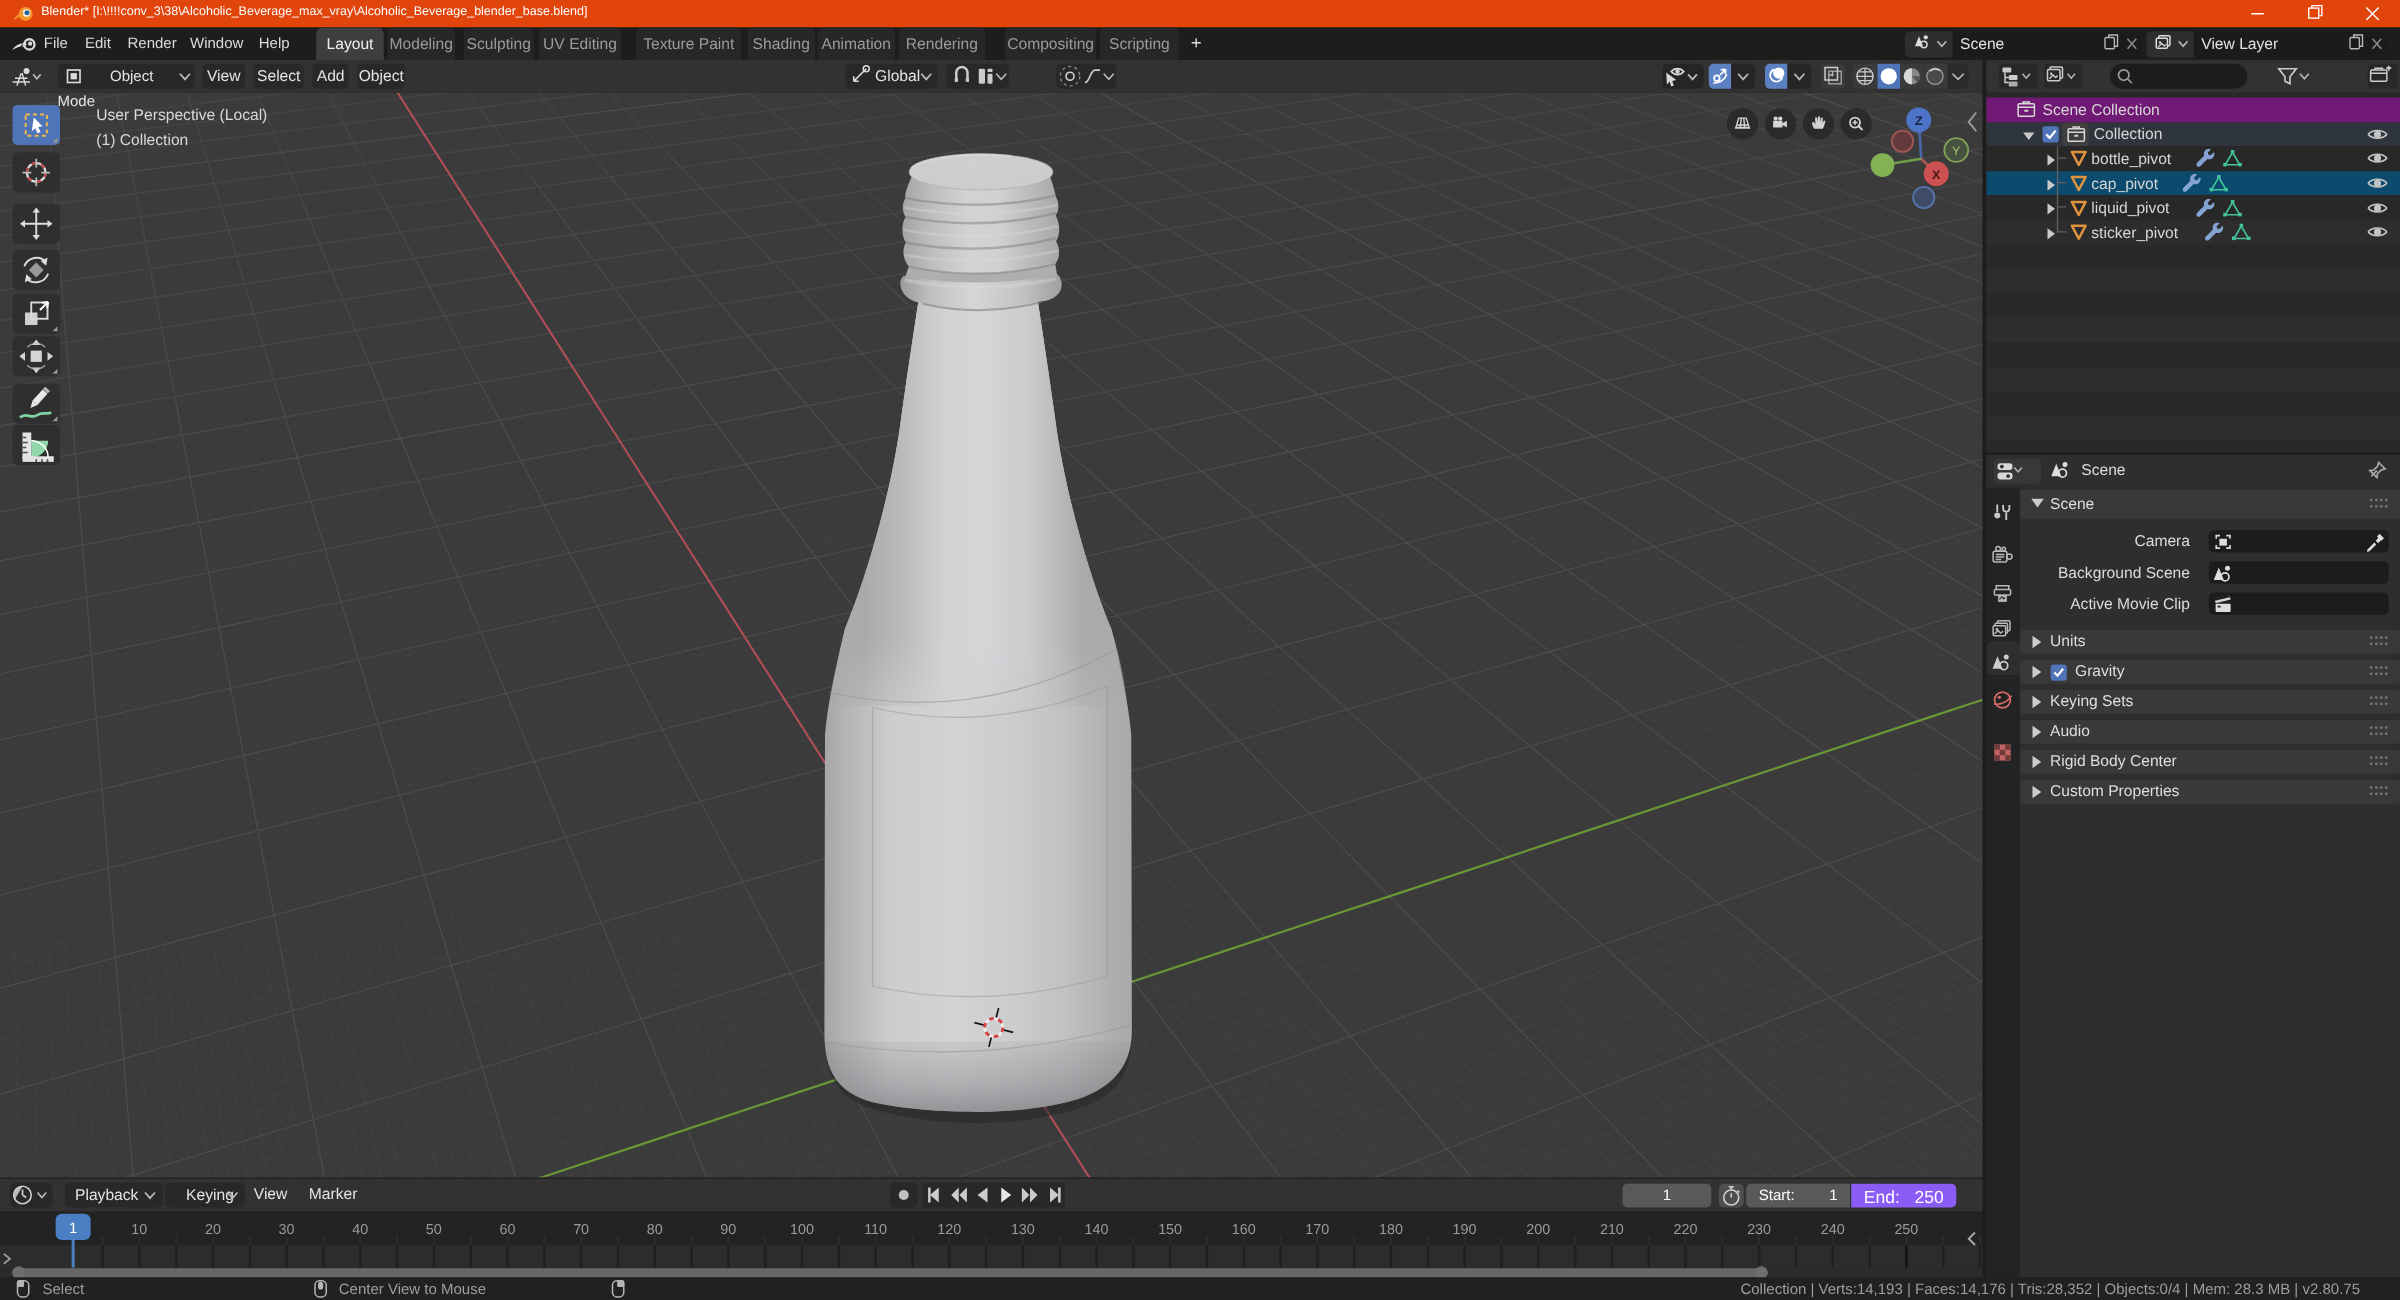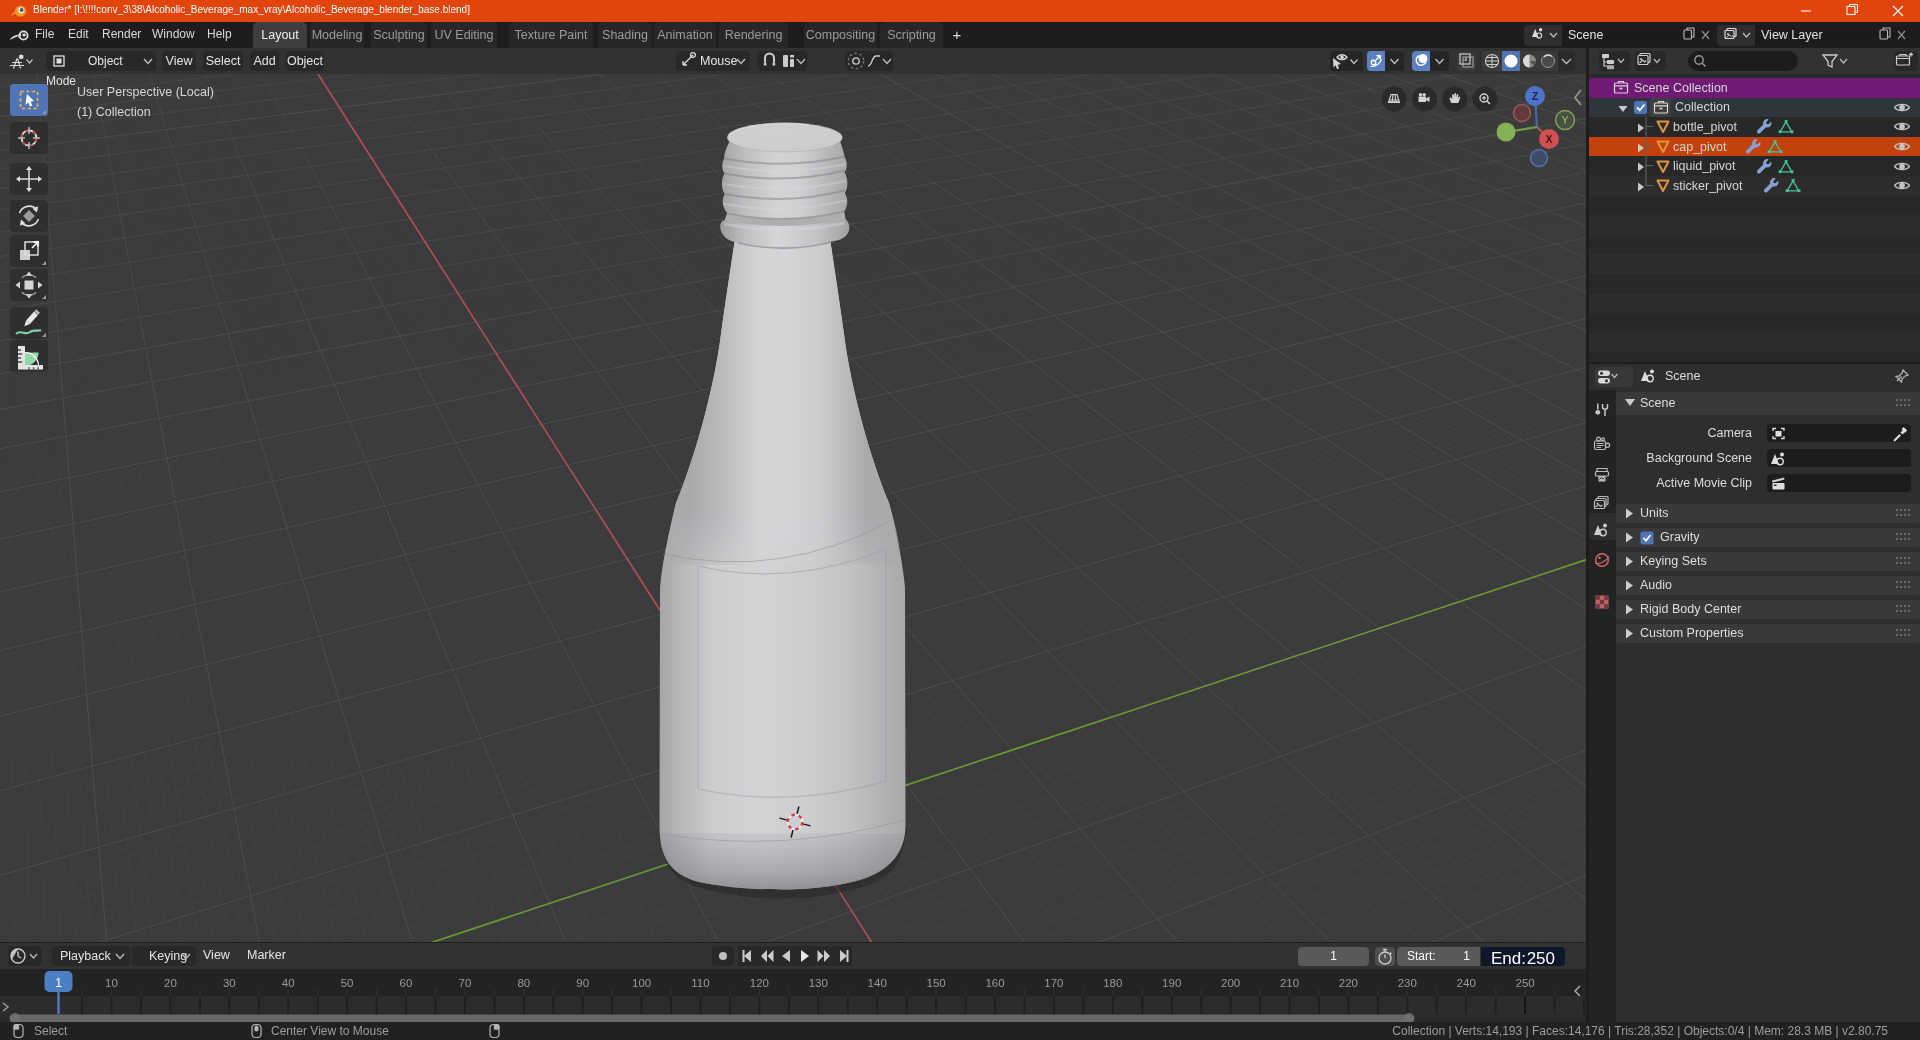--- a/index.html
+++ b/index.html
@@ -377,21 +377,21 @@
           <path d="M3 8 l4 4.5 4 -4.5" stroke="#bbb" stroke-width="1.4" fill="none"></path>
         </svg></div>
       <div class="pill" style="left:162px;width:34px">View</div>
       <div class="pill" style="left:203px;width:40px">Select</div>
       <div class="pill" style="left:250px;width:29px">Add</div>
       <div class="pill" style="left:286px;width:38px">Object</div>
       <div class="pill" style="left:676px;width:74px;text-align:left">
 <svg width="18" height="20" viewBox="0 0 18 20" style="position:absolute;left:3px;top:0">
           <path d="M4 14 L14 4 M4 14 l0 -4 M4 14 l4 0" stroke="#ddd" stroke-width="1.3" fill="none"></path>
           <circle cx="14" cy="4" r="2.4" fill="none" stroke="#ddd" stroke-width="1.2"></circle>
-        </svg><span style="margin-left:24px">Mouse</span>
+        </svg><span style="margin-left:24px">Global</span>
 <svg width="14" height="20" viewBox="0 0 14 20" style="position:absolute;right:2px;top:0">
           <path d="M3 8 l4 4.5 4 -4.5" stroke="#bbb" stroke-width="1.4" fill="none"></path>
         </svg></div>
       <div class="pill" style="left:757px;width:50px">
         <svg width="20" height="20" viewBox="0 0 20 20" style="position:absolute;left:2px;top:0">
           <g fill="none" stroke="#ccc" stroke-width="2">
             <path d="M6 11.5 V7 a4.5 4.5 0 0 1 9 0 V11.5"></path>
           </g>
           <g stroke="#ccc" stroke-width="1.2" fill="#ccc">
             <rect x="4.8" y="11.5" width="2.6" height="3" stroke="none"></rect>
@@ -569,21 +569,21 @@
         </div>
         <div class="abs" style="left:305px;top:2.2px;width:16px;height:16px">
           <svg width="16" height="16" viewBox="0 0 16 16" style="">
             <g fill="none" stroke="#c3c3c3" stroke-width="1.3">
               <path d="M0.5 7.5 C4 3.4 12 3.4 15.5 7.5 C12 11.6 4 11.6 0.5 7.5Z"></path>
               <circle cx="8" cy="7.5" r="2.2" fill="#c3c3c3"></circle>
             </g>
           </svg>
         </div>
       </div>
-      <div class="orow" style="top:88.80000000000001px;background:#c2410c">
+      <div class="orow" style="top:88.80000000000001px;background:#0c4a6e">
         <div class="abs" style="left:44px;top:3px;width:16px;height:16px">
           <svg width="16" height="16" viewBox="0 0 16 16" style="">
             <path d="M5 3.5 L11 8 L5 12.5Z" fill="#c9c9c9"></path>
           </svg>
         </div>
         <div class="abs" style="left:66px;top:2.2px;width:16px;height:16px">
           <svg width="16" height="16" viewBox="0 0 16 16" style="">
             <path d="M8 2.5 L13.5 2.5 L8 13 L2.5 2.5Z M8 2.5" fill="none" stroke="#e0933f" stroke-width="2" stroke-linejoin="round"></path>
           </svg>
         </div>
@@ -1213,21 +1213,21 @@
             <g fill="none" stroke="#ccc" stroke-width="1.3">
               <circle cx="10" cy="11" r="6"></circle>
               <path d="M10 11 V7.5 M8 2.5 h4 M10 2.5 V5 M15 5.5 l1.5 1.5"></path>
             </g>
           </svg>
         </div>
         <div class="abs" style="left:1397px;top:3.5px;width:83px;height:19px;background:#595959;border-radius:4px 0 0 4px;color:#fff;font-size:12px">
           <span style="position:absolute;left:10px;top:2.5px">Start:</span>
           <span style="position:absolute;right:10px;top:2.5px">1</span>
         </div>
-        <div class="abs" style="left:1481px;top:3.5px;width:84px;height:19px;background:#0f172a;border-radius:0 4px 4px 0;color:#fff;font-size:17px">
+        <div class="abs" style="left:1481px;top:3.5px;width:84px;height:19px;background:#8b5cf6;border-radius:0 4px 4px 0;color:#fff;font-size:14px">
           <span style="position:absolute;left:10px;top:2.5px">End:</span>
           <span style="position:absolute;right:10px;top:2.5px">250</span>
         </div>
       </div>
       <div class="abs" style="left:1570px;top:40px;width:16px;height:16px">
         <svg width="16" height="16" viewBox="0 0 16 16" style="">
           <path d="M10 3 L5 8 L10 13" stroke="#aaa" stroke-width="1.5" fill="none"></path>
         </svg>
       </div>
     </div>

